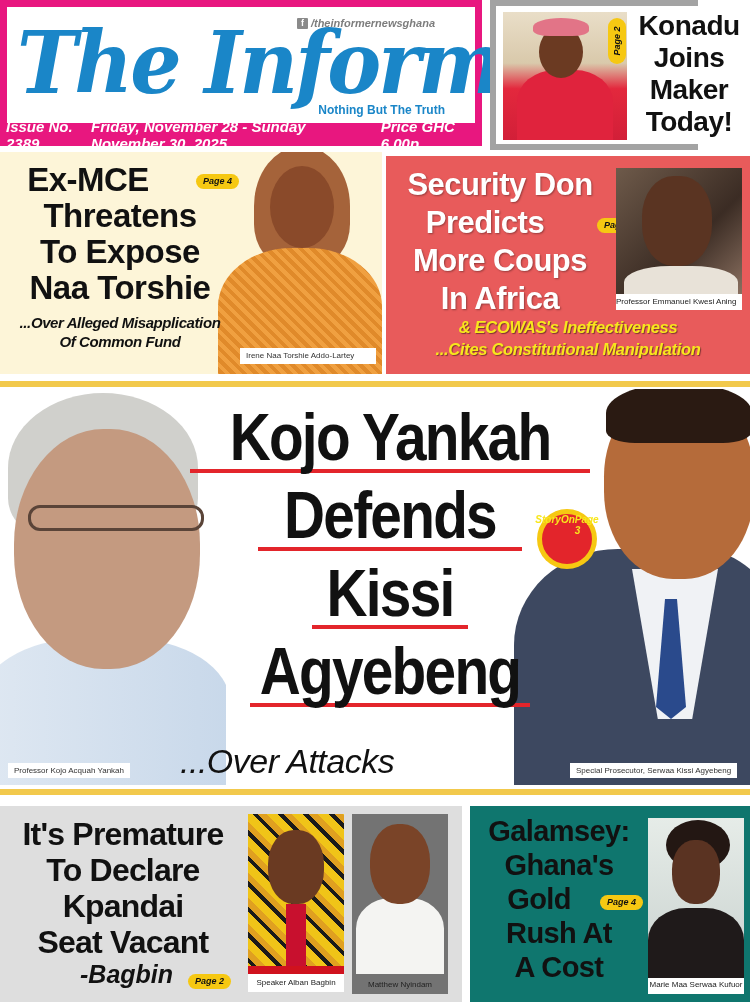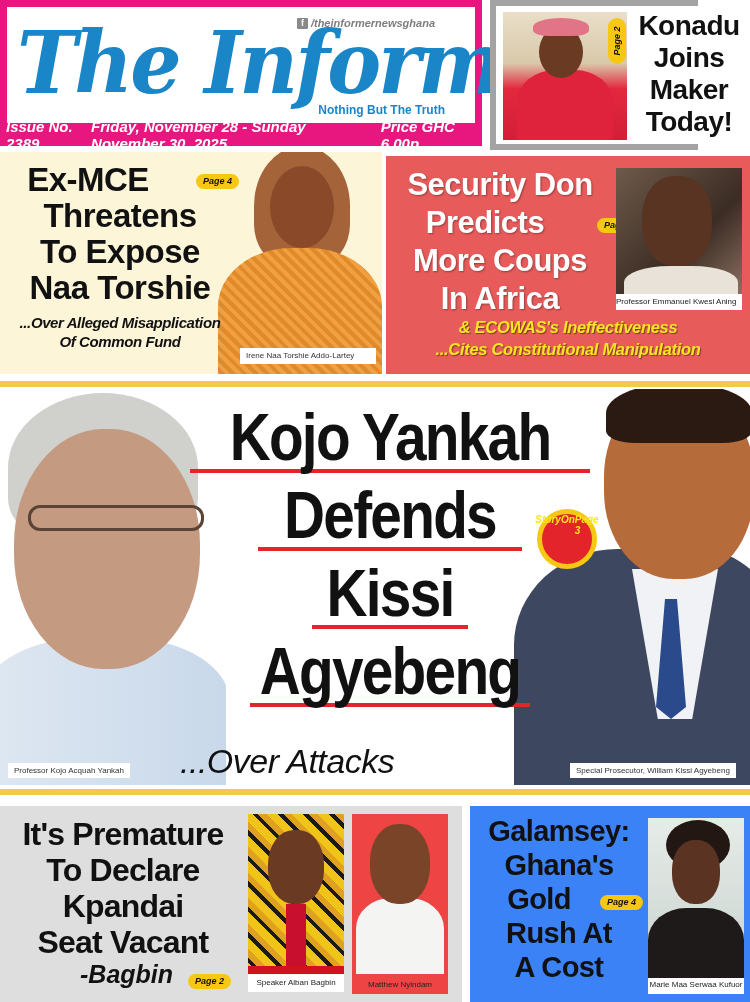--- a/index.html
+++ b/index.html
@@ -80,26 +80,26 @@
   #bagbin { left: 0; top: 806px; width: 462px; height: 196px; background: #dedede; }
   #bagbin .hl { position: absolute; left: 4px; top: 10px; width: 238px; text-align: center; font-weight: bold; font-size: 32px; line-height: 36px; color: #111; letter-spacing: -0.8px; }
   #bagbin .by { position: absolute; left: 80px; top: 154px; font-style: italic; font-weight: bold; font-size: 25px; color: #111; }
   #bagbin .pagetag { position: absolute; left: 188px; top: 168px; }
   #bagbin .p1 { position: absolute; left: 248px; top: 8px; width: 96px; height: 178px; background: #fff; }
   #bagbin .p1 .bg { position: absolute; left: 0; top: 0; width: 96px; height: 160px; background: repeating-linear-gradient(45deg, #f0c418 0 8px, #1a1a1a 8px 12px, #e0a020 12px 18px); overflow: hidden; }
   #bagbin .p1 .face { position: absolute; left: 20px; top: 16px; width: 56px; height: 74px; border-radius: 46%; background: #6a3a22; }
   #bagbin .p1 .tie { position: absolute; left: 38px; top: 90px; width: 20px; height: 62px; background: #c8102e; }
   #bagbin .p1 .redbar { position: absolute; left: 0; bottom: 0; width: 96px; height: 8px; background: #d0121e; }
   #bagbin .p2 { position: absolute; left: 352p; }
-  #bagbin .p2 { position: absolute; left: 352px; top: 8px; width: 96px; height: 180px; background: #ef4444; }
+  #bagbin .p2 { position: absolute; left: 352px; top: 8px; width: 96px; height: 180px; background: #737373; }
   #bagbin .p2 .face { position: absolute; left: 18px; top: 10px; width: 60px; height: 80px; border-radius: 46%; background: #7a4428; }
   #bagbin .p2 .body { position: absolute; left: 4px; top: 84px; width: 88px; height: 76px; border-radius: 40% 40% 0 0; background: #f4f4f2; }
   .photo-cap { position: absolute; left: 0; bottom: 0; width: 100%; height: 18px; font-size: 8px; color: #222; text-align: center; line-height: 18px; }
 
-  #galamsey { left: 470px; top: 806px; width: 280px; height: 196px; background: #3b82f6; padding-left: 36px; }
+  #galamsey { left: 470px; top: 806px; width: 280px; height: 196px; background: #0f766e; padding-left: 36px; }
   #galamsey .hl { position: absolute; left: 4px; top: 8px; width: 170px; text-align: center; font-weight: bold; font-size: 29px; line-height: 34px; color: #111; letter-spacing: -0.6px; }
   #galamsey .pagetag { position: absolute; left: 130px; top: 89px; }
   #galamsey .photo { position: absolute; left: 178px; top: 12px; width: 96px; height: 176px; background: #fff; }
   #galamsey .photo .bg { position: absolute; left: 0; top: 0; width: 96px; height: 160px; background: linear-gradient(180deg, #e6ece8, #c9d2cf); overflow: hidden; }
   #galamsey .photo .hair { position: absolute; left: 18px; top: 2px; width: 64px; height: 50px; border-radius: 50%; background: #231713; }
   #galamsey .photo .face { position: absolute; left: 24px; top: 22px; width: 48px; height: 64px; border-radius: 46%; background: #5a3322; }
   #galamsey .photo .jacket { position: absolute; left: 0; top: 90px; width: 96px; height: 80px; border-radius: 40% 40% 0 0; background: #1f1a1a; }
 
   .pagetag-pill { display: inline-block; background: #f6c812; border-radius: 9px; padding: 1px 7px; font-size: 9px; font-weight: bold; font-style: italic; color: #111; white-space: nowrap; line-height: 13px; }
 </style>
@@ -203,21 +203,21 @@
     <span class="rule" style="width:400px"></span>
     <span class="line">Defends</span>
     <span class="rule" style="width:264px"></span>
     <span class="line">Kissi</span>
     <span class="rule" style="width:156px"></span>
     <span class="line">Agyebeng</span>
     <span class="rule" style="width:280px"></span>
   </div>
   <div class="sub">...Over Attacks</div>
   <div class="cap-box" style="left:8px; top:374px">Professor Kojo Acquah Yankah</div>
-  <div class="cap-box" style="left:570px; top:374px">Special Prosecutor, William Kissi Agyebeng</div>
+  <div class="cap-box" style="left:570px; top:374px">Special Prosecutor, Serwaa Kissi Agyebeng</div>
 </div>
 <div class="abs" style="left:539px; top:511px">
   <div class="burst">
     <span>Story</span>
     <span>On</span>
     <span>Page 3</span>
   </div>
 </div>
 
 <div class="abs yline" style="top:789px"></div>

